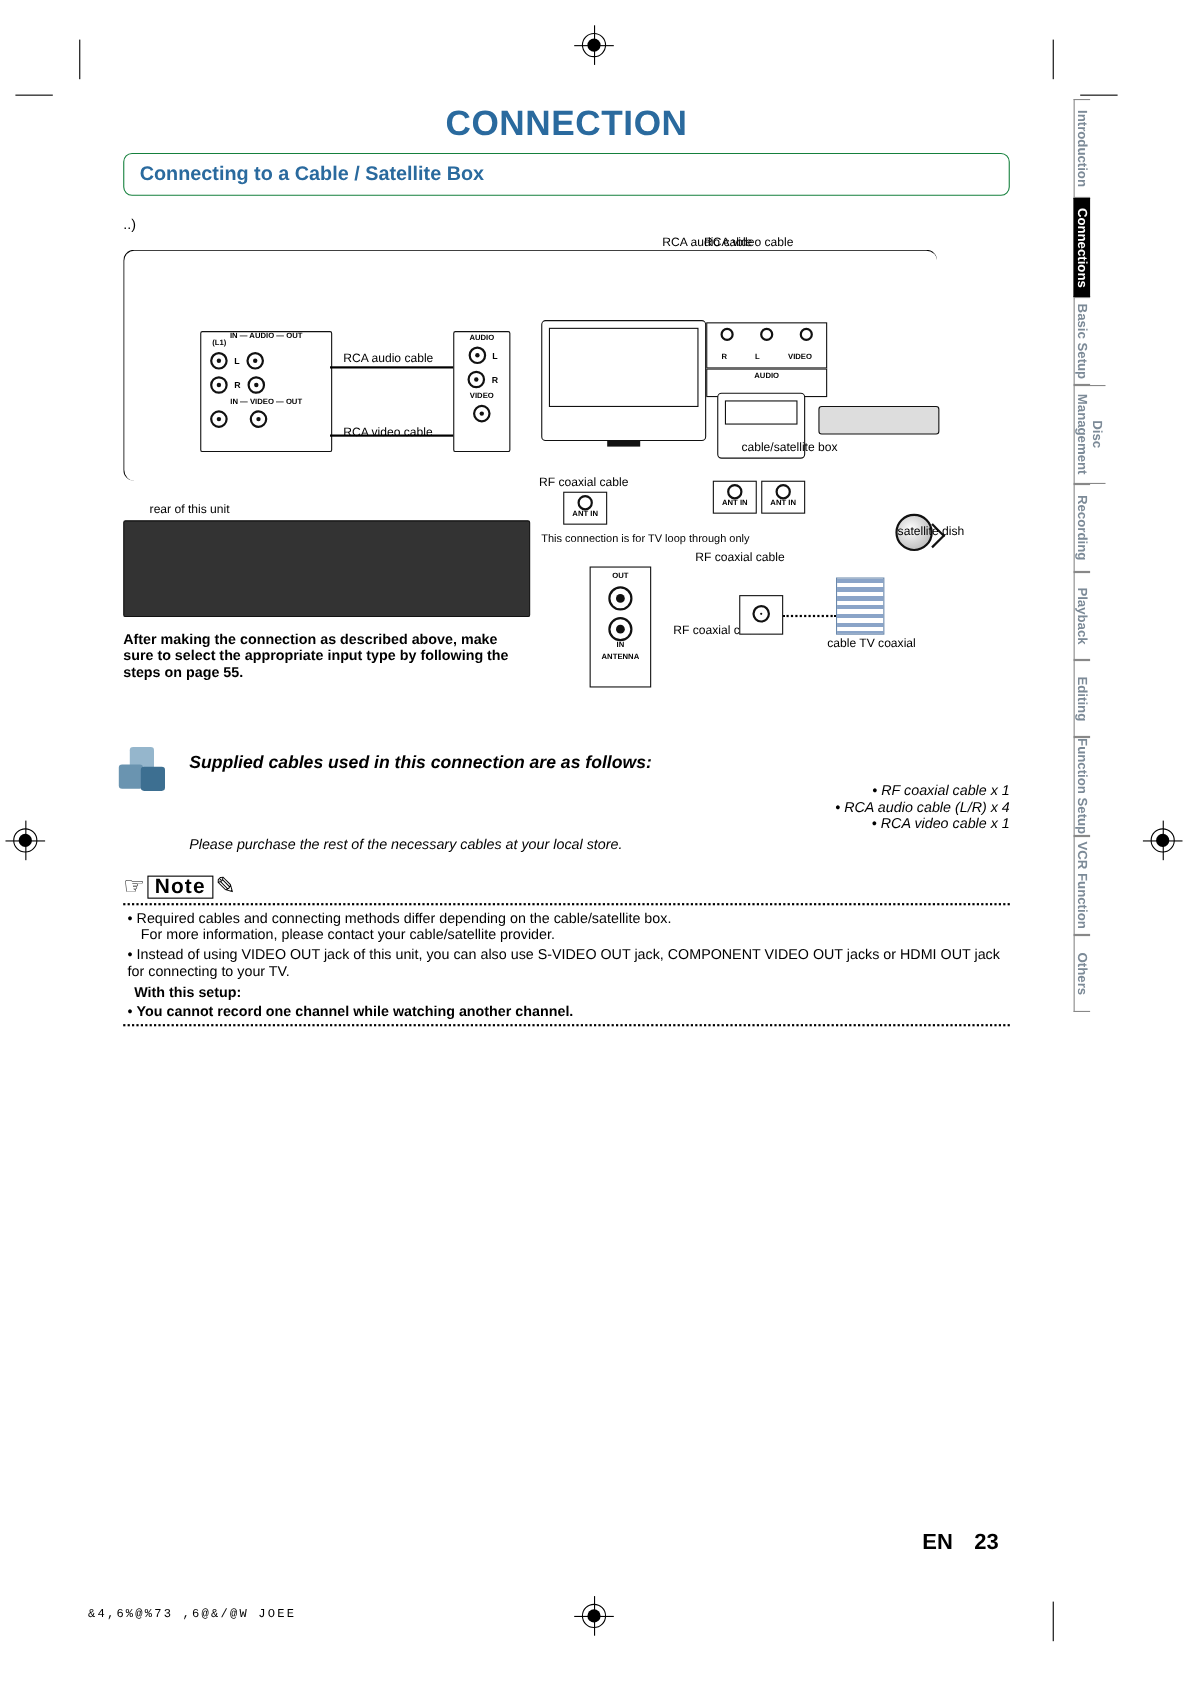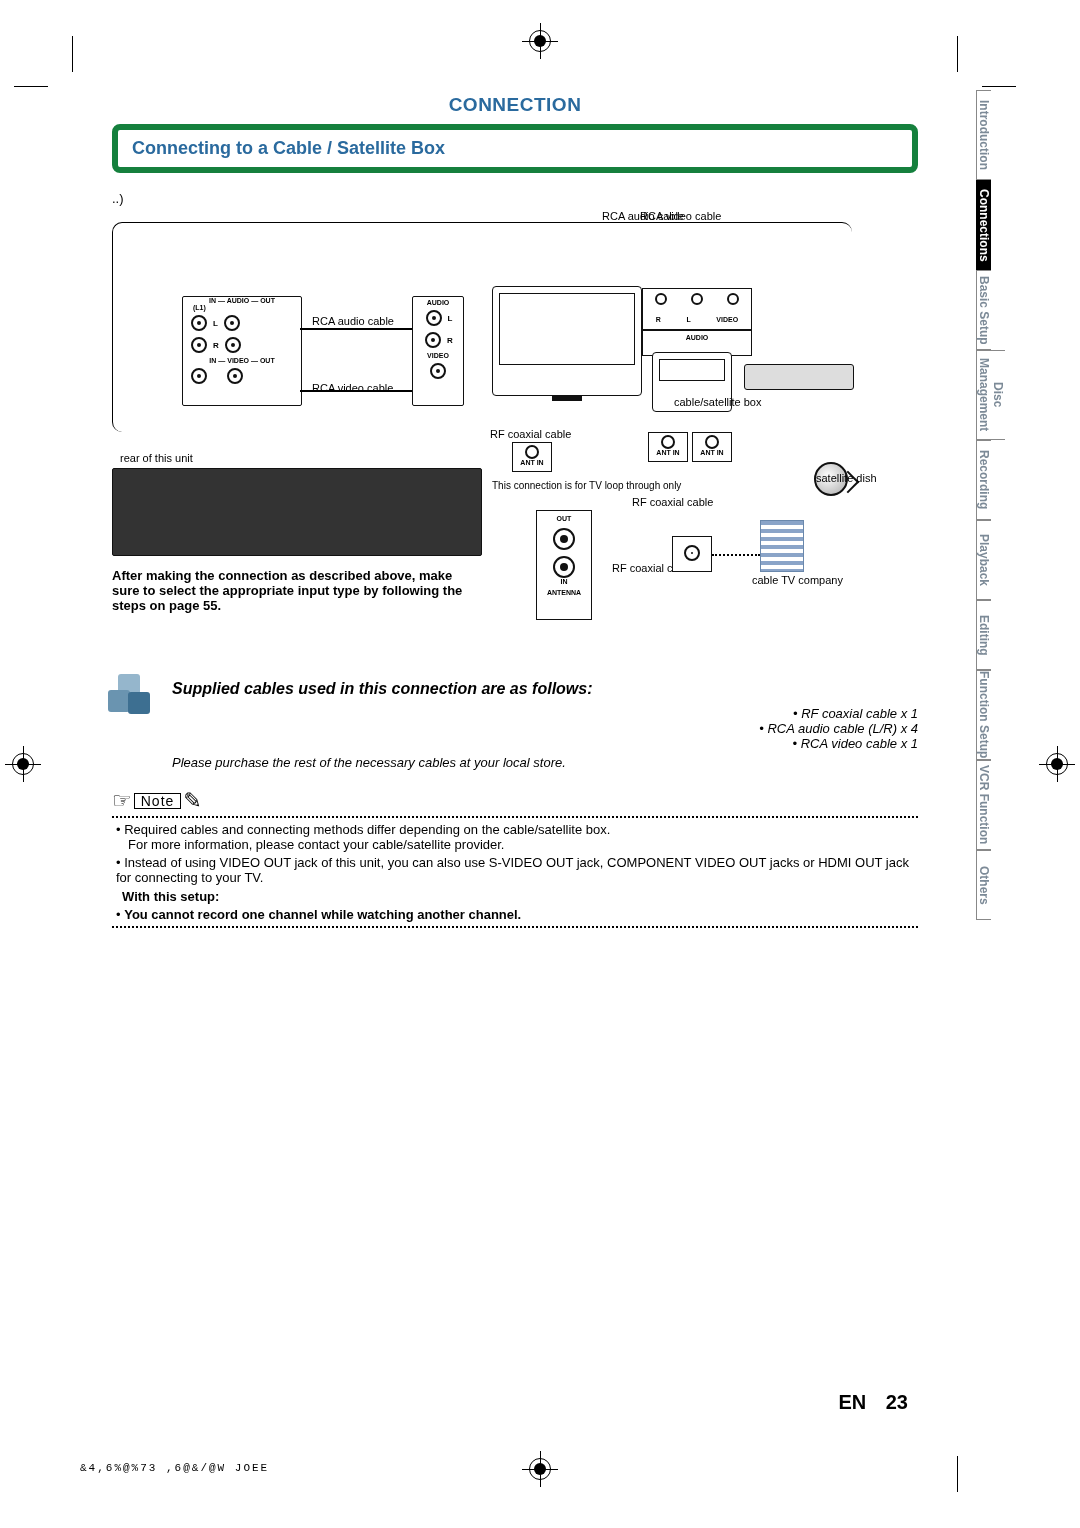--- a/index.html
+++ b/index.html
@@ -65,28 +65,28 @@
   .page {
     position: absolute;
     top: 86px;
     left: 72px;
     right: 122px;
     bottom: 86px;
   }
 
   .page-title {
     text-align: center;
-    font-size: 19px;
+    font-size: 32px;
     font-weight: 700;
     color: #2a6a9e;
     margin: 8px 0 8px;
     letter-spacing: 0.5px;
   }
   .section-box {
-    border: 6px solid #15803d;
+    border: 1px solid #15803d;
     border-radius: 8px;
     padding: 8px 14px;
     margin: 8px 40px 18px 40px;
   }
   .section-title {
     font-size: 18px;
     font-weight: 700;
     color: #2a6a9e;
   }
 
@@ -348,21 +348,21 @@
           <span>AUDIO</span>
         </div>
     </div>
 
     <div class="diag-box-tv" style="left:540px; top:142px; width:80px; height:60px;">
       <div class="diag-tv-screen"></div>
     </div>
     <div class="diag-stb" style="left:632px; top:154px;"></div>
     <div class="diag-label" style="left:562px; top:186px;">cable/satellite box</div>
 
-    <div class="diag-label" style="left:8px; top:242px;">rear of this unit</div>
+    <div class="diag-label" style="left:24px; top:242px;">rear of this unit</div>
     <div class="diag-unit" style="left:0; top:258px;"></div>
 
     <div class="diag-label" style="left:378px; top:218px; text-align:center; width:80px;">RF coaxial cable</div>
 
     <div class="diag-ant-panel" style="left:424px; top:300px;">
       <div class="ant-lbl" style="margin-top:4px;">OUT</div>
       <div class="ant-circ"></div>
       <div class="ant-circ"></div>
       <div class="ant-lbl">IN</div>
       <div class="ant-lbl" style="margin-top:4px;">ANTENNA</div>
@@ -386,21 +386,21 @@
       <div class="ant-lbl">ANT IN</div>
     </div>
 
     <div class="diag-dish" style="left:702px; top:252px;"></div>
     <div class="diag-label" style="left:702px; top:258px; left:704px; top:262px;">satellite dish</div>
 
     <div class="diag-wall" style="left:560px; top:326px;">
        <div class="ant-circ" style="width:16px;height:16px;margin:8px auto;"></div>
     </div>
     <div class="diag-building" style="left:648px; top:310px;"></div>
-    <div class="diag-label" style="left:640px; top:364px; text-align:center; width:70px;">cable TV company</div>
+    <div class="diag-label" style="left:640px; top:364px; text-align:center; width:70px;">cable TV coaxial</div>
 
     <div class="connection-note" style="left:0; top:358px; width:360px;">After making the connection as described above, make sure to select the appropriate input type by following the steps on page 55.</div>
 
     <div class="diag-dotline" style="left:600px; top:344px; width:48px;"></div>
 
     <div class="diag-line" style="left:188px; top:118px; width:112px; height:2px;"></div>
     <div class="diag-line" style="left:188px; top:180px; width:112px; height:2px;"></div>
   </div>
 
   <div class="supplied-block">
@@ -415,21 +415,21 @@
         <li>RF coaxial cable x 1</li>
         <li>RCA audio cable (L/R) x 4</li>
         <li>RCA video cable x 1</li>
       </ul>
       <p>Please purchase the rest of the necessary cables at your local store.</p>
     </div>
   </div>
 
   <div class="note-icon-row">
     <span class="note-icon">☞</span>
-    <span class="note-icon" style="border:1.5px solid #000; padding:0 6px; font-size:14px; font-weight:400; letter-spacing:1px;">Note</span>
+    <span class="note-icon" style="border:1.5px solid #000; padding:0 6px; font-size:19px; font-weight:700; letter-spacing:1px;">Note</span>
     <span class="note-icon">✎</span>
   </div>
   <div class="dot-rule"></div>
 
   <div class="notes">
     <ul>
       <li>
         <span>Required cables and connecting methods differ depending on the cable/satellite box.</span>
         <div class="sub">For more information, please contact your cable/satellite provider.</div>
       </li>

